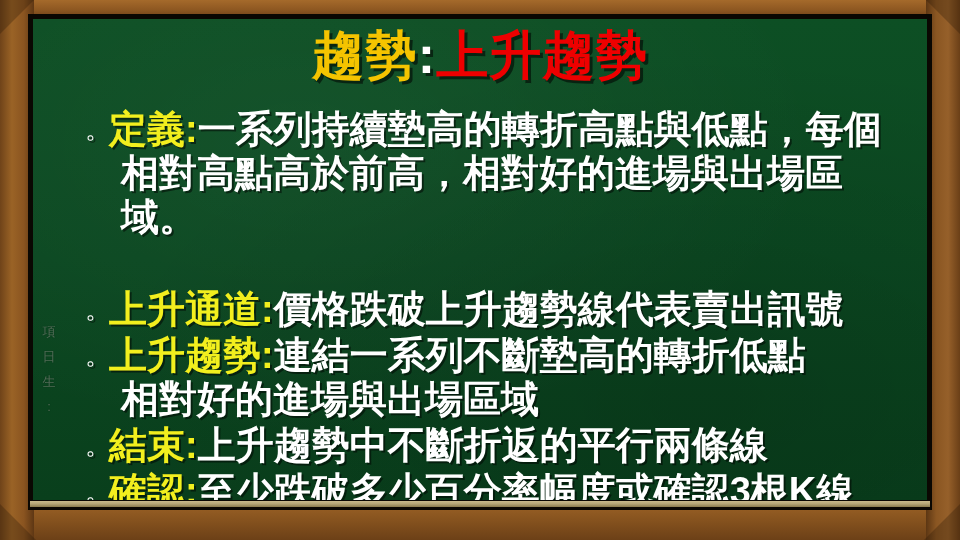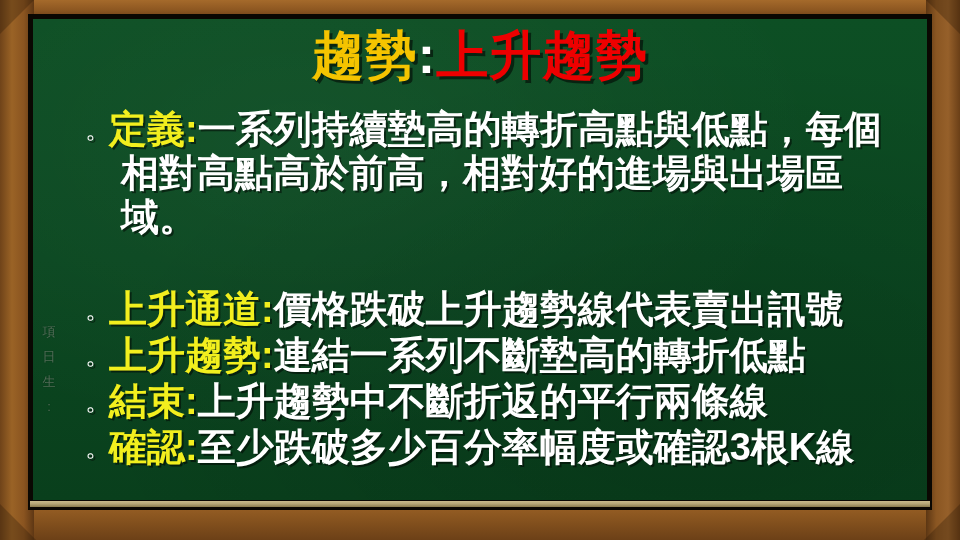--- a/index.html
+++ b/index.html
@@ -182,20 +182,21 @@
         <div class="bullet-mark">。</div>
         <div class="bullet-body">
           <span class="lead">上升通道:</span><span>價格跌破上升趨勢線代表賣出訊號</span>
         </div>
       </div>
 
       <div class="bullet-row">
         <div class="bullet-mark">。</div>
         <div class="bullet-body">
           <span class="lead">上升趨勢:</span><span>連結一系列不斷墊高的轉折低點</span>
+          <span class="cont">相對好的進場與出場區域</span>
         </div>
       </div>
 
       <div class="bullet-row">
         <div class="bullet-mark">。</div>
         <div class="bullet-body">
           <span class="lead">結束:</span><span>上升趨勢中不斷折返的平行兩條線</span>
         </div>
       </div>
 

